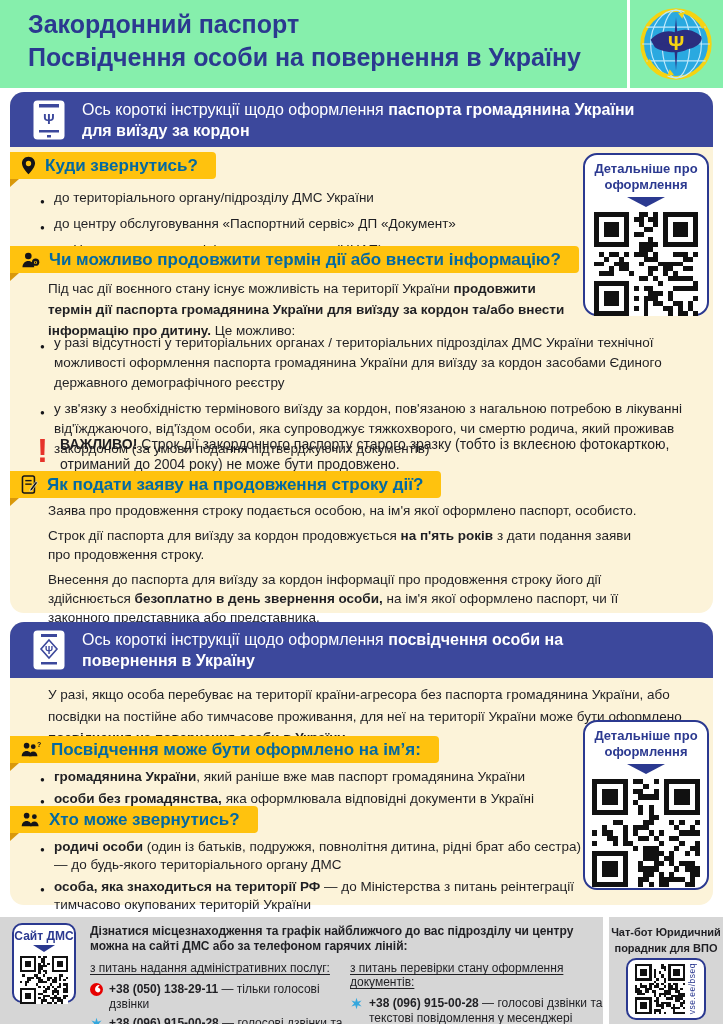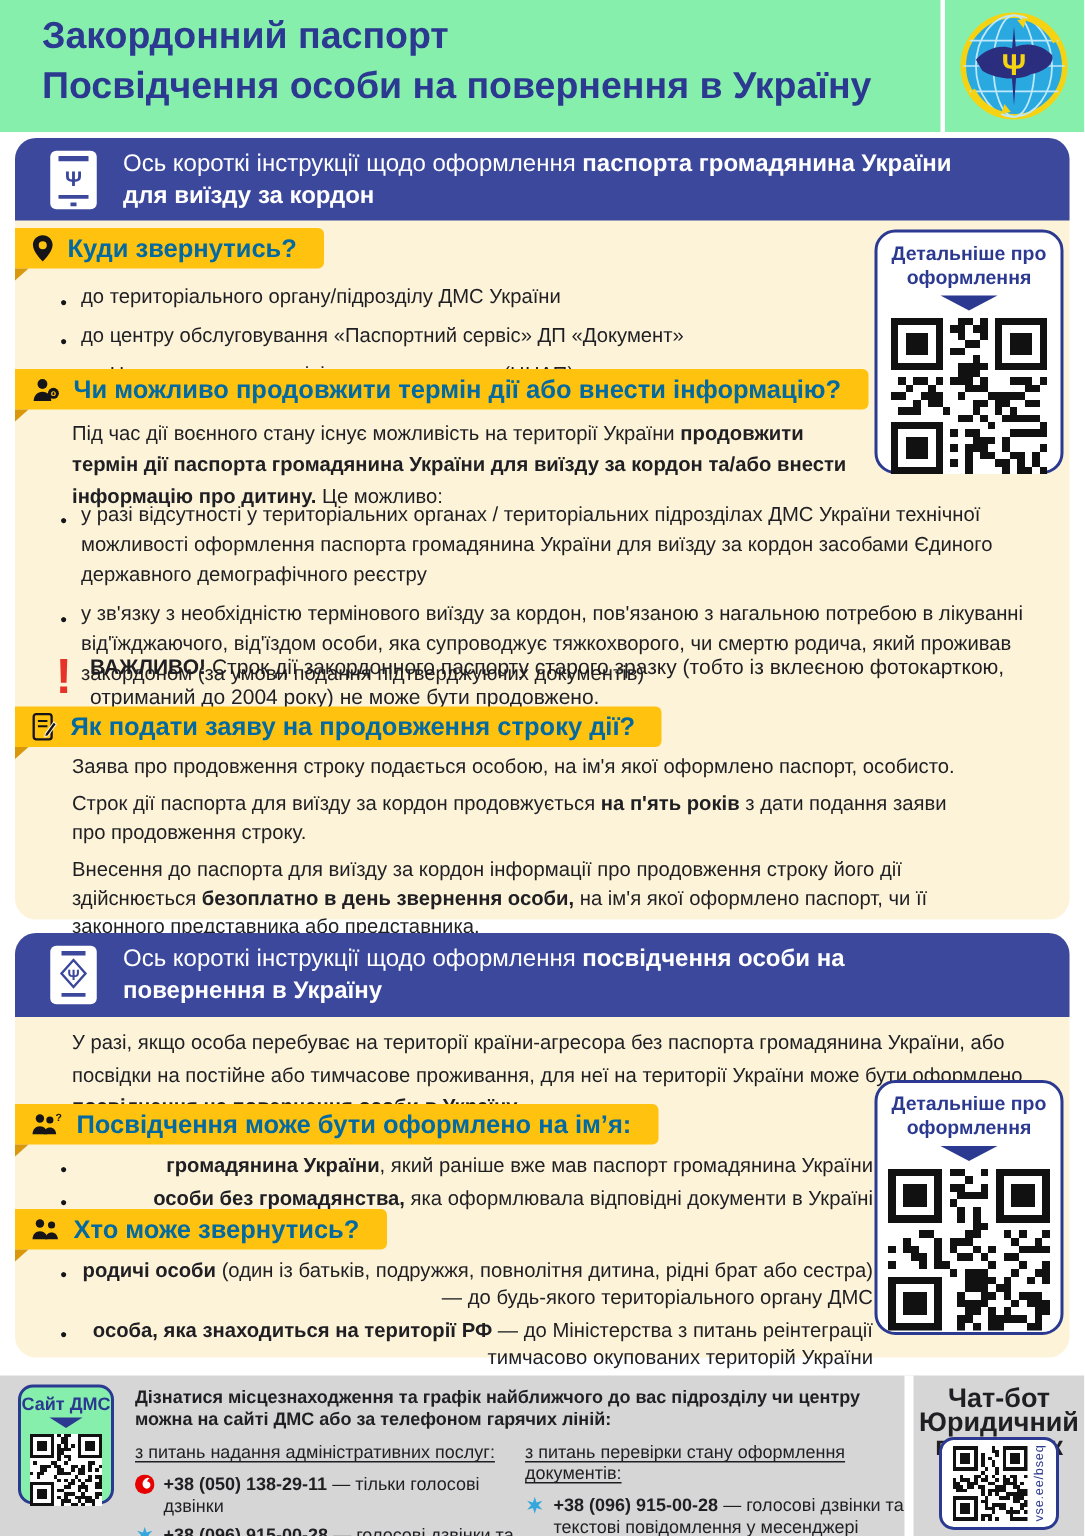--- a/index.html
+++ b/index.html
@@ -25,21 +25,21 @@
   .ribbon{position:absolute;left:0;height:27px;display:flex;align-items:center;gap:9px;background:#ffc20e;padding:0 18px 0 11px;border-radius:0 4px 4px 0;font-size:17px;font-weight:bold;color:#0369a1;white-space:nowrap;z-index:2;}
   .ribbon::after{content:"";position:absolute;left:0;top:100%;width:0;height:0;border-top:8px solid #d9980a;border-right:9px solid transparent;}
   .ribbon .ric{display:flex;flex:0 0 auto;}
 
   .txt{position:absolute;margin:0;font-size:13.5px;line-height:21px;}
   .txt b,.blist b,.paras b{font-weight:bold;}
 
   ul.blist{position:absolute;margin:0;padding:0;list-style:none;font-size:13.5px;line-height:20px;}
   ul.blist li{position:relative;padding-left:14px;margin-bottom:6px;}
   ul.blist li::before{content:"●";position:absolute;left:0;top:4px;font-size:8px;color:#141419;}
-  ul.tight li{margin-bottom:4px;line-height:18px;text-align:right;}
+  ul.tight li{margin-bottom:4px;line-height:18px;}
   ul.tight li::before{top:3px;}
 
   .important{position:absolute;left:27px;width:660px;display:flex;gap:12px;}
   .excl{color:#e6332a;font-size:33px;font-weight:bold;line-height:36px;flex:0 0 auto;}
   .important p{margin:1px 0 0 0;font-size:14px;line-height:20px;}
   .important b{font-weight:bold;}
 
   .paras{position:absolute;}
   .paras p{margin:0 0 6px 0;font-size:13.5px;line-height:19px;}
 
@@ -50,33 +50,33 @@
   .tri.small{border-left:11px solid transparent;border-right:11px solid transparent;border-top:7px solid #2b3990;margin:2px 0 3px 0;}
   .qr{background:#fff;}
   .qr svg{display:block;width:100%;height:100%;}
   .qr-card1{top:61px;height:163px;}
   .qr-card1 .qr{width:104px;height:104px;}
   .qr-card2{top:98px;height:170px;}
   .qr-card2 .qr{width:108px;height:108px;}
 
   
   .ftr{position:absolute;top:917px;left:0;width:723px;height:107px;background:#d6d6d6;font-size:12px;}
-  .site-card{position:absolute;left:12px;top:6px;width:64px;height:80px;background:#86efac;border:2px solid #2b3990;border-radius:10px;display:flex;flex-direction:column;align-items:center;padding-top:4px;box-sizing:border-box;}
+  .site-card{position:absolute;left:12px;top:6px;width:64px;height:80px;background:#ffffff;border:2px solid #2b3990;border-radius:10px;display:flex;flex-direction:column;align-items:center;padding-top:4px;box-sizing:border-box;}
   .site-label{color:#2b3990;font-size:12px;font-weight:bold;}
   .site-card .qr{width:48px;height:48px;margin-top:1px;}
   .ftr-intro{position:absolute;left:90px;top:7px;width:508px;margin:0;font-weight:bold;font-size:12px;line-height:15px;color:#1f1f23;}
   .ftr-col{position:absolute;top:44px;}
   .ftr-head{font-size:12px;text-decoration:underline;text-underline-offset:2px;margin-bottom:7px;}
   .phone-row{display:flex;gap:6px;margin-bottom:4px;}
   .phone-row .pic{flex:0 0 auto;margin-top:1px;display:flex;}
   .phone-row p{margin:0;font-size:12px;line-height:15px;}
   .phone-row b{font-weight:bold;text-align:center;}
   .ftr-divider{position:absolute;left:603px;top:0;width:6px;height:107px;background:#fff;}
   .chatbot{position:absolute;left:609px;top:0;width:114px;height:107px;text-align:center;}
-  .cb-label{font-size:18px;font-weight:bold;line-height:16px;margin-top:7px;color:#1f1f23;}
+  .cb-label{font-size:11px;font-weight:bold;line-height:16px;margin-top:7px;color:#1f1f23;}
   .cb-card{position:absolute;left:17px;top:41px;width:80px;height:62px;background:#fff;border:2px solid #2b3990;border-radius:10px;display:flex;align-items:center;justify-content:center;gap:2px;box-sizing:border-box;}
   .cb-card .qr{width:50px;height:50px;}
   .cb-url{color:#2b3990;font-size:8.5px;writing-mode:vertical-rl;transform:rotate(180deg);letter-spacing:.5px;}
 </style>
 </head>
 <body>
 
 <div class="page">
 
   <header class="hdr">

